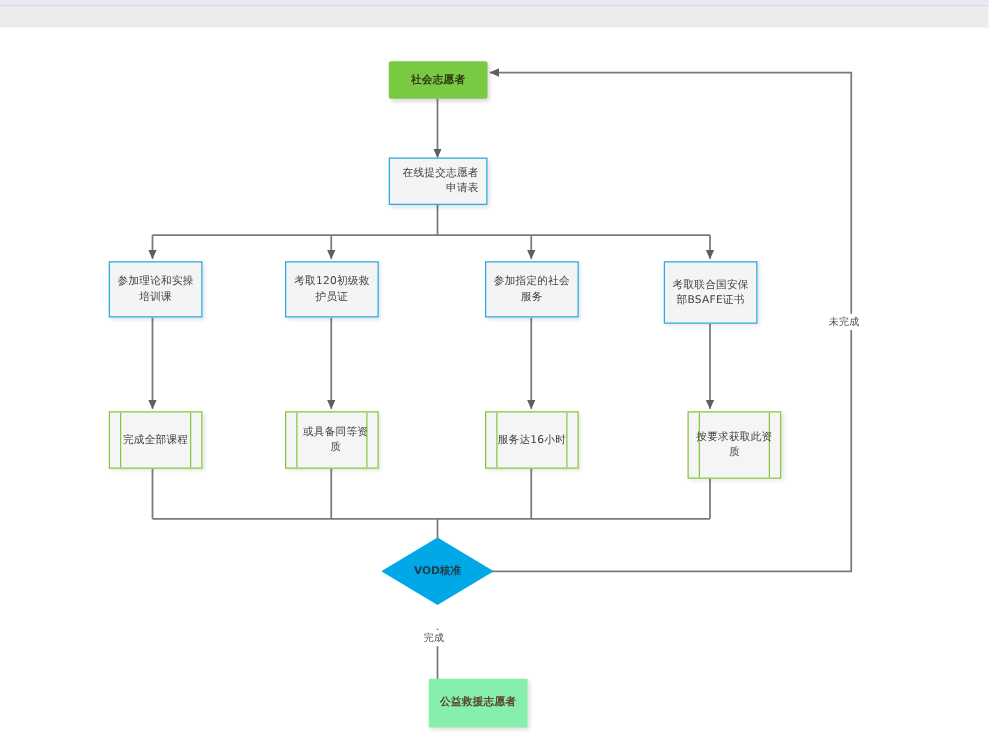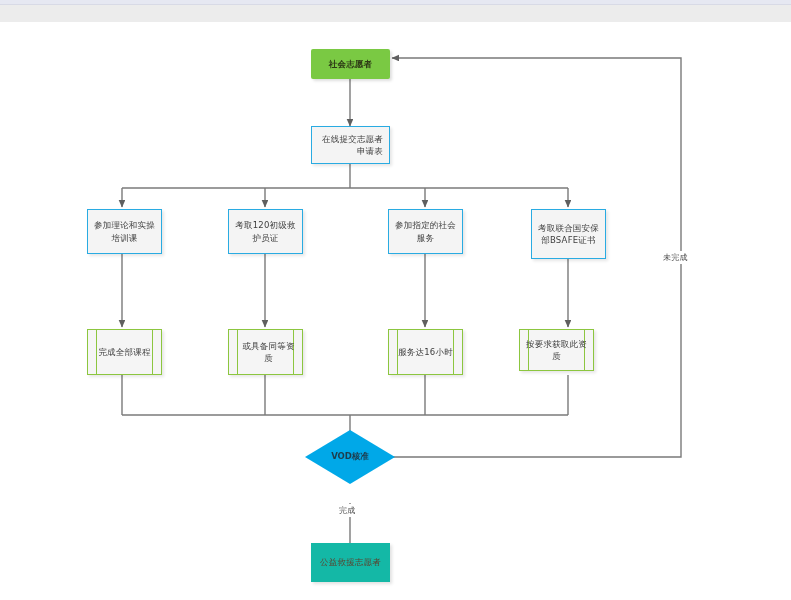--- a/index.html
+++ b/index.html
@@ -87,24 +87,25 @@
     width: 0;
     border-left: 1.4px solid #8cc63f;
   }
   .node-criteria-green::before { left: 8px; }
   .node-criteria-green::after  { right: 8px; }
   .node-criteria-green .glabel {
     position: relative;
     z-index: 2;
   }
   .node-end {
-    background: #14b8a6;
+    background: #86efac;
     color: #5a4430;
     box-shadow: 2px 2px 3px rgba(0,0,0,0.12);
-    font-weight: normal;
+    font-weight: bold;
+    margin-left: 32px;
   }
   .node-decision {
     position: absolute;
     display: flex;
     align-items: center;
     justify-content: center;
     font-size: 8.5px;
     color: #1d3d4d;
     font-weight: bold;
   }
@@ -200,21 +201,21 @@
 
   <div class="node node-criteria-green" style="left:87px; top:307px; width:75px; height:46px;">
     <span class="glabel">完成全部课程</span>
   </div>
   <div class="node node-criteria-green" style="left:228px; top:307px; width:75px; height:46px;padding-left:12px;">
     <span class="glabel">或具备同等资质</span>
   </div>
   <div class="node node-criteria-green" style="left:388px; top:307px; width:75px; height:46px;">
     <span class="glabel">服务达16小时</span>
   </div>
-  <div class="node node-criteria-green" style="left:519px; top:307px; width:75px; height:42px;justify-content:center;">
+  <div class="node node-criteria-green" style="left:550px; top:307px; width:75px; height:54px;justify-content:center;">
     <span class="glabel">按要求获取此资质</span>
   </div>
 
   <div class="node-decision" style="left:305px; top:408px; width:90px; height:54px;">
     <span class="diamond-shape"></span>
     <span class="dlabel">VOD核准</span>
   </div>
 
   <div class="node node-end" style="left:311px; top:521px; width:79px; height:39px;">
     <span>公益救援志愿者</span>

